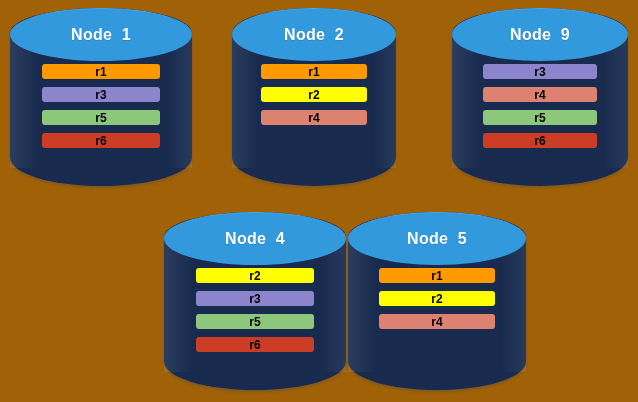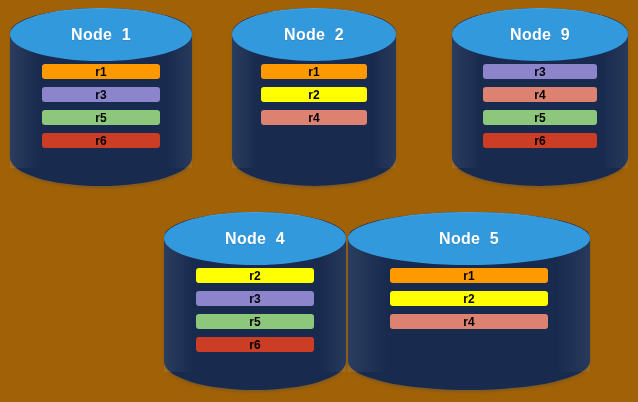--- a/index.html
+++ b/index.html
@@ -159,21 +159,21 @@
       <div class="cyl-shade-right"></div>
       <div class="cyl-top" style="background: rgb(51, 153, 221);"></div>
       <div class="node-label" style="color: rgb(255, 255, 255);">Node  4</div>
       <div class="records" style="top: 56px;">
         <div class="record" style="background: rgb(255, 255, 0); color: rgb(0, 0, 0);">r2</div>
         <div class="record" style="background: rgb(140, 133, 204); color: rgb(0, 0, 0);">r3</div>
         <div class="record" style="background: rgb(141, 199, 123); color: rgb(0, 0, 0);">r5</div>
         <div class="record" style="background: rgb(204, 61, 38); color: rgb(0, 0, 0);">r6</div>
       </div>
     </div>
-    <div class="node" style="left: 348px; top: 212px; width: 208px; height: 178px; padding-left: 34px;">
+    <div class="node" style="left: 348px; top: 212px; width: 178px; height: 178px;">
       <div class="cyl-body" style="background: rgb(24, 43, 79);"></div>
       <div class="cyl-shade-left"></div>
       <div class="cyl-shade-right"></div>
       <div class="cyl-top" style="background: rgb(51, 153, 221);"></div>
       <div class="node-label" style="color: rgb(255, 255, 255);">Node  5</div>
       <div class="records" style="top: 56px;">
         <div class="record" style="background: rgb(255, 153, 0); color: rgb(0, 0, 0);">r1</div>
         <div class="record" style="background: rgb(255, 255, 0); color: rgb(0, 0, 0);">r2</div>
         <div class="record" style="background: rgb(221, 130, 112); color: rgb(0, 0, 0);">r4</div>
       </div>

